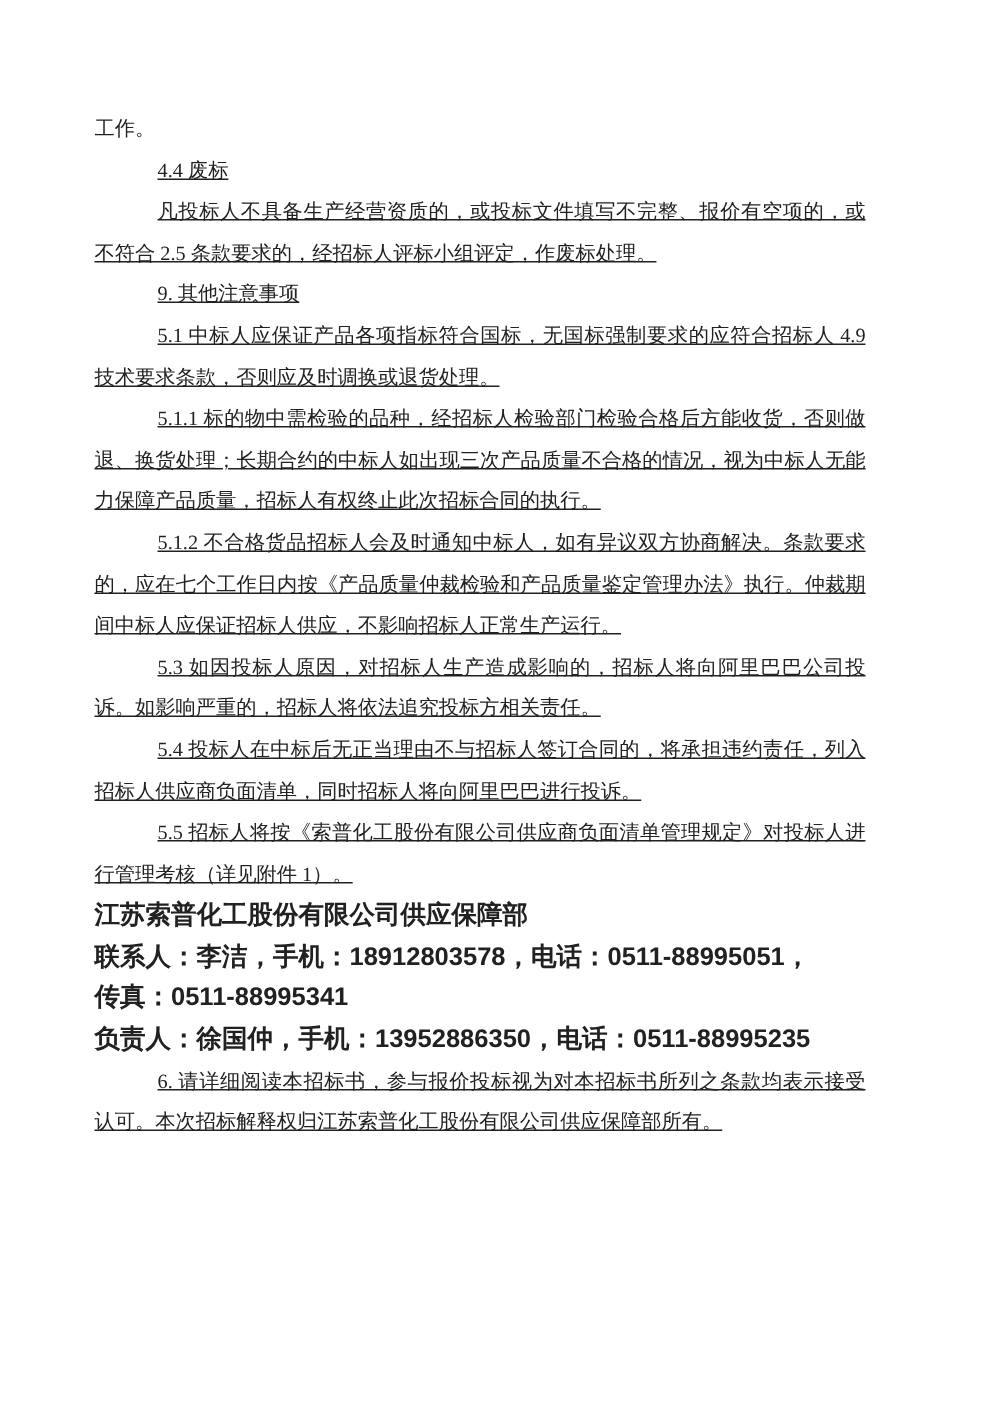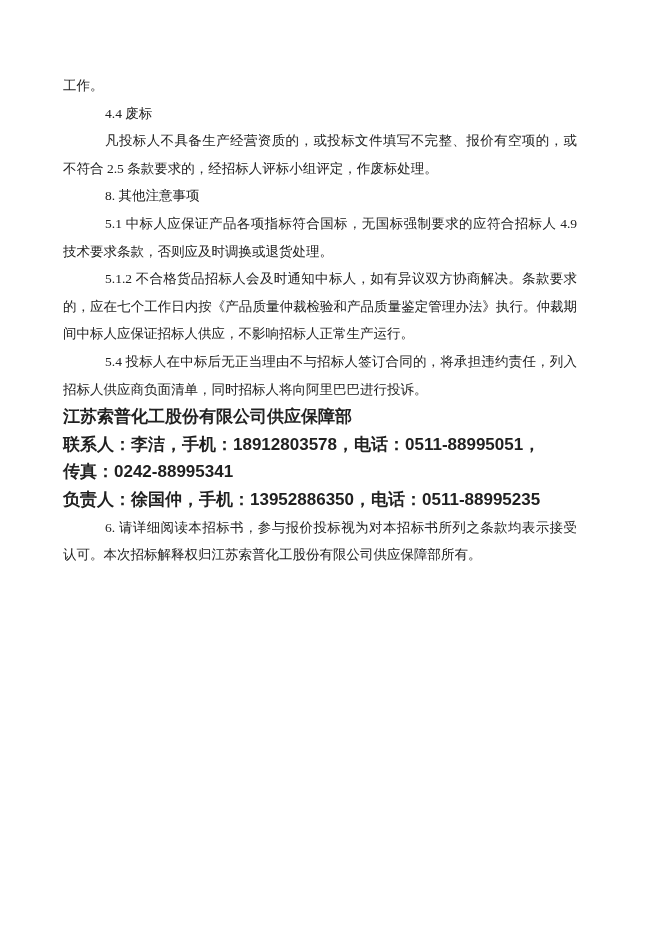--- a/index.html
+++ b/index.html
@@ -23,38 +23,42 @@
   .page p {
     margin: 0;
     text-align: justify;
     word-break: break-all;
   }
   .continuation {
     text-indent: 0;
   }
   .indent {
     text-indent: 42px;
+    text-decoration: underline;
   }
   .contact {
     margin-left: 65px;
     text-indent: 0;
     font-weight: bold;
     font-family: "Liberation Sans", "DejaVu Sans", sans-serif;
     font-size: 17px;
   }
 </style>
 </head>
 <body>
 
 <div class="page">
   <p class="continuation">工作。</p>
   <p class="indent">4.4 废标</p>
   <p class="indent">凡投标人不具备生产经营资质的，或投标文件填写不完整、报价有空项的，或不符合 2.5 条款要求的，经招标人评标小组评定，作废标处理。</p>
-  <p class="indent">8. 其他注意事项</p>
+  <p class="indent">9. 其他注意事项</p>
   <p class="indent">5.1  中标人应保证产品各项指标符合国标，无国标强制要求的应符合招标人 4.9 技术要求条款，否则应及时调换或退货处理。</p>
+  <p class="indent">5.1.1  标的物中需检验的品种，经招标人检验部门检验合格后方能收货，否则做退、换货处理；长期合约的中标人如出现三次产品质量不合格的情况，视为中标人无能力保障产品质量，招标人有权终止此次招标合同的执行。</p>
   <p class="indent">5.1.2  不合格货品招标人会及时通知中标人，如有异议双方协商解决。条款要求的，应在七个工作日内按《产品质量仲裁检验和产品质量鉴定管理办法》执行。仲裁期间中标人应保证招标人供应，不影响招标人正常生产运行。</p>
+  <p class="indent">5.3 如因投标人原因，对招标人生产造成影响的，招标人将向阿里巴巴公司投诉。如影响严重的，招标人将依法追究投标方相关责任。</p>
   <p class="indent">5.4 投标人在中标后无正当理由不与招标人签订合同的，将承担违约责任，列入招标人供应商负面清单，同时招标人将向阿里巴巴进行投诉。</p>
+  <p class="indent">5.5 招标人将按《索普化工股份有限公司供应商负面清单管理规定》对投标人进行管理考核（详见附件 1）。</p>
   <p class="contact">江苏索普化工股份有限公司供应保障部</p>
   <p class="contact">联系人：李洁，手机：18912803578，电话：0511-88995051，</p>
-  <p class="contact">传真：0242-88995341</p>
+  <p class="contact">传真：0511-88995341</p>
   <p class="contact">负责人：徐国仲，手机：13952886350，电话：0511-88995235</p>
   <p class="indent">6.  请详细阅读本招标书，参与报价投标视为对本招标书所列之条款均表示接受认可。本次招标解释权归江苏索普化工股份有限公司供应保障部所有。</p>
 </div>
 
 </body></html>

